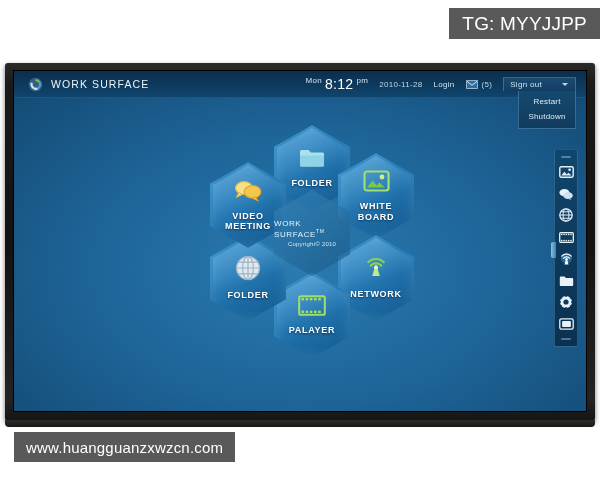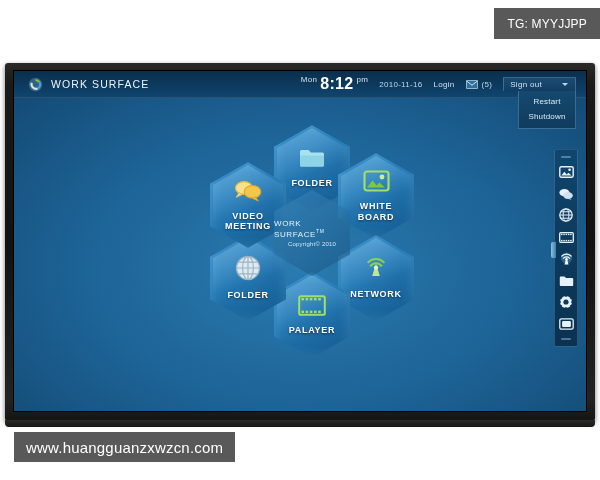--- a/index.html
+++ b/index.html
@@ -13,21 +13,21 @@
 
   
   .wm {
     position: absolute;
     background: #595959;
     color: #ffffff;
     font-family: "Liberation Sans", sans-serif;
     letter-spacing: .2px;
     display: flex; align-items: center;
   }
-  #wm-top { top: 8px; right: 0px; height: 31px; padding: 0 13px; font-size: 12px; }
+  #wm-top { top: 8px; right: 0px; height: 31px; padding: 0 13px; font-size: 19px; }
   #wm-bottom { left: 14px; bottom: 18px; height: 30px; padding: 0 12px; font-size: 15px; }
 
   
   #monitor {
     position: absolute; left: 5px; top: 63px; width: 590px; height: 358px;
     background: linear-gradient(180deg,#2a2a28 0%,#1a1a19 6%,#121211 50%,#232321 94%,#141413 100%);
     border-radius: 3px;
     padding: 7px 8px 9px 8px;
     box-shadow: 0 2px 5px rgba(0,0,0,.55);
   }
@@ -54,21 +54,21 @@
   #brand { display: flex; align-items: center; gap: 8px; margin-left: 14px; }
   #brand-label { color: #eaf4fb; font-size: 10.5px; letter-spacing: 1.1px; font-weight: 400; }
   .logo-ico { width: 15px; height: 15px; display:block; }
 
   #header-right {
     margin-left: auto; margin-right: 10px;
     display: flex; align-items: center; gap: 11px;
     color: #bdd6e8; font-size: 8px; letter-spacing: .3px; white-space: nowrap;
   }
   #clock { color:#cfe3f1; display:flex; align-items:flex-start; gap:3px; }
-  #clock .big { font-size: 16px; font-weight: bold; color: #ffffff; }
+  #clock .big { font-size: 14px; font-weight: normal; color: #ffffff; }
   #hdr-date { color:#bdd6e8; }
   .hdr-link { color:#cfe3f1; cursor: default; }
   #mail-group { display:flex; align-items:center; gap:4px; }
   .mail-ico { width: 12px; height: 9px; display:block; }
   #signout-wrap { position: relative; }
   #signout {
     color:#cfe3f1; padding: 2px 7px 2px 6px;
     display:flex; align-items:center; gap:20px;
     background: linear-gradient(180deg,rgba(40,95,140,.55),rgba(20,60,95,.55));
     border:1px solid rgba(130,185,225,.35); border-bottom:none;
@@ -166,21 +166,21 @@
           </span>
           <span id="brand-label">WORK SURFACE</span>
         </div>
 
         <div id="header-right">
           <span id="clock">
             <span>Mon</span>
             <span class="big">8:12</span>
             <span>pm</span>
           </span>
-          <span id="hdr-date">2010-11-16</span>
+          <span id="hdr-date">2010-11-28</span>
           <span class="hdr-link">Login</span>
           <span id="mail-group">
             <span>
               <svg class="mail-ico" viewBox="0 0 16 12">
                 <rect x=".5" y=".5" width="15" height="11" rx="1" fill="#2f6f9e" stroke="#cfe3f1"></rect>
                 <path d="M1 1.5 8 7l7-5.5" fill="none" stroke="#e8f3fb" stroke-width="1.2"></path>
               </svg>
             </span>
             <span>(5)</span>
           </span>

